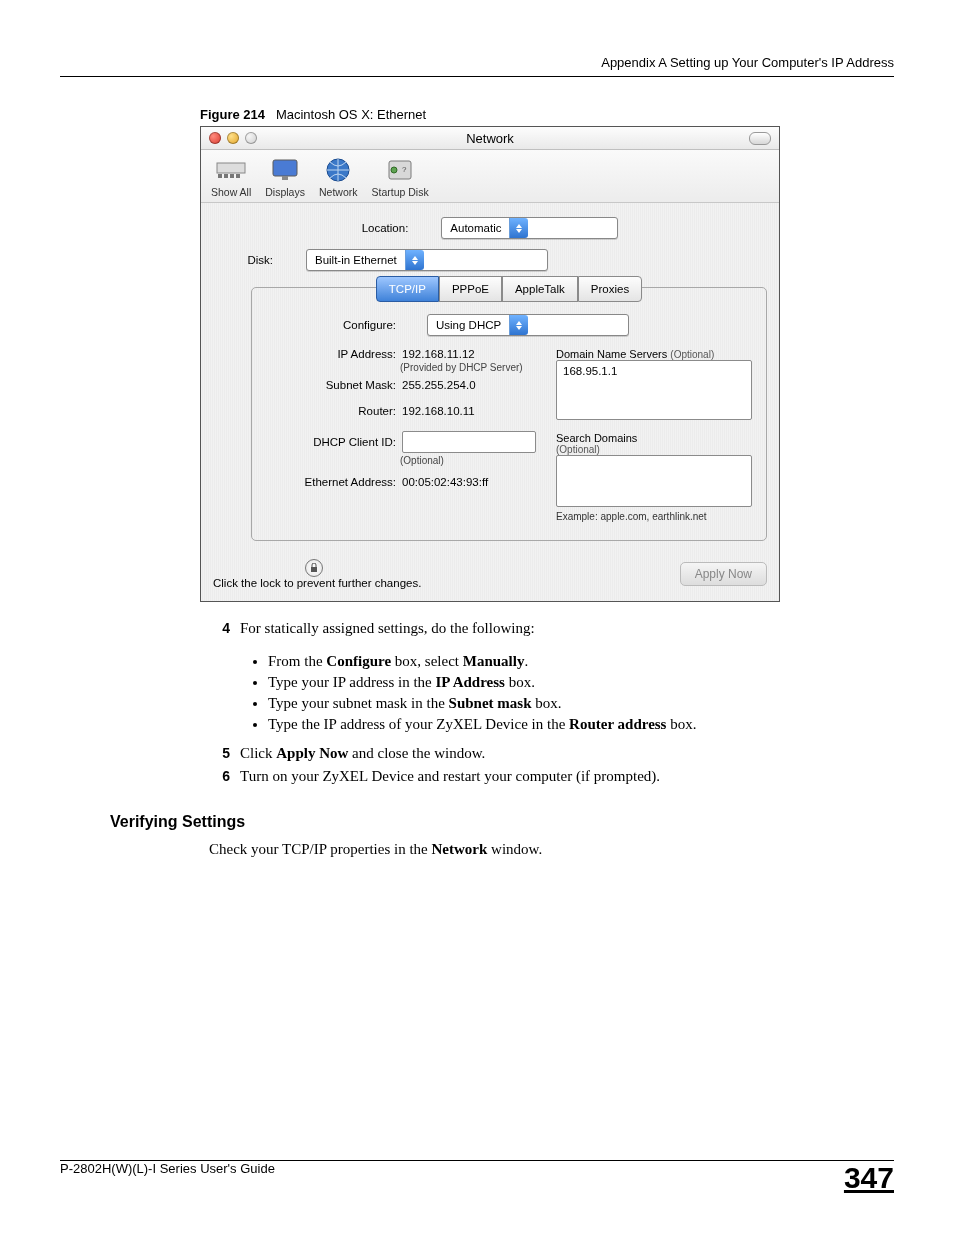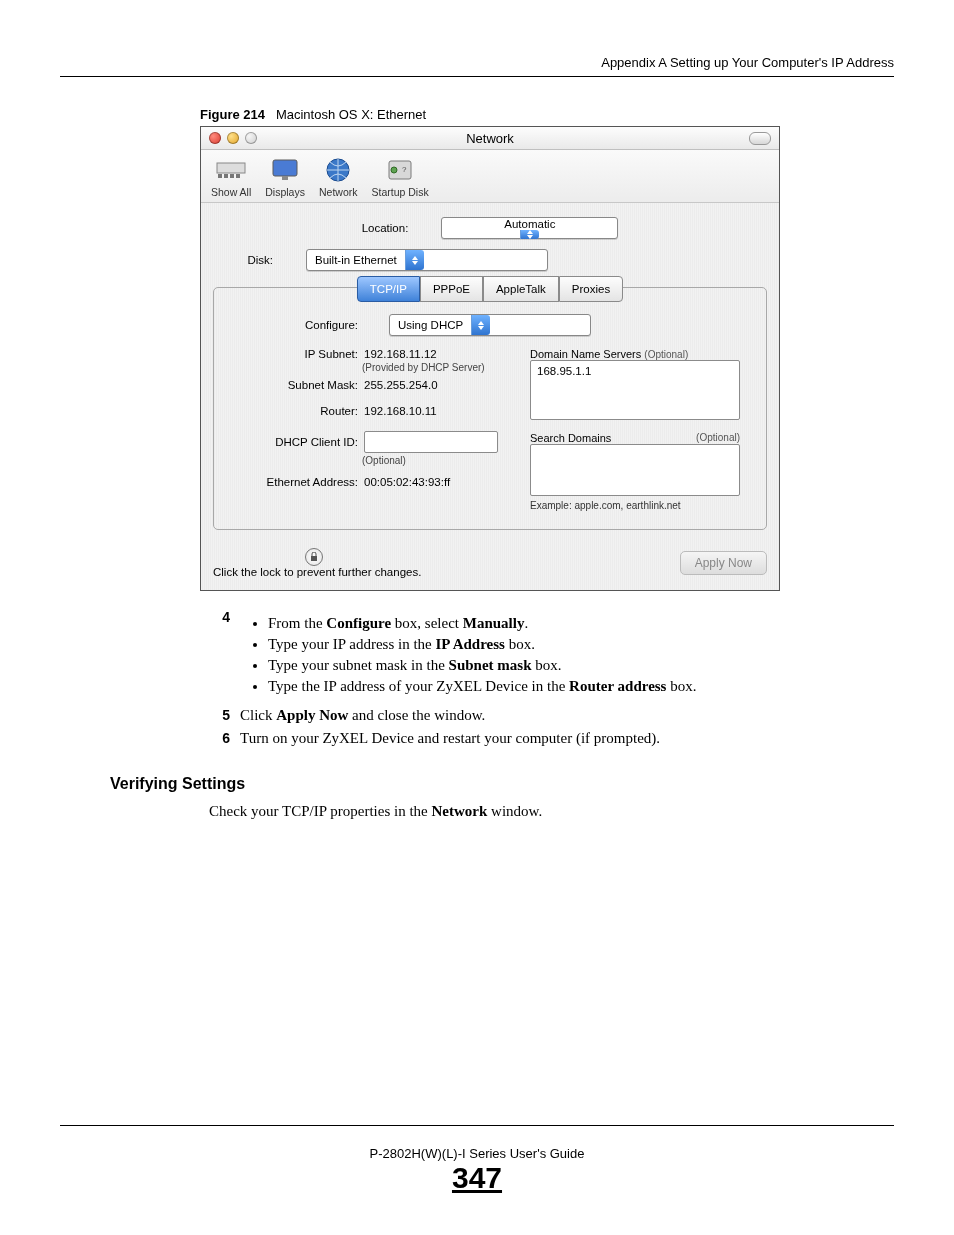--- a/index.html
+++ b/index.html
@@ -151,23 +151,24 @@
     border-top: 4px solid #fff;
   }
   .label-left {
     text-align: right;
     padding-right: 8px;
   }
 
   .tabbox {
     border: 1px solid #a8a8a8;
     border-radius: 5px;
-    padding: 20px 26px 18px 14px;
+    padding: 20px 14px 18px 14px;
     position: relative;
     margin-top: 16px;
+    margin-left: 38px;
   }
   .tabstrip {
     position: absolute;
     top: -12px; left: 0; right: 0;
     display: flex;
     justify-content: center;
     gap: 0;
   }
   .tab {
     background: linear-gradient(#fdfdfd,#e4e4e4);
@@ -244,44 +245,43 @@
     font-family: Arial, Helvetica, sans-serif;
     font-size: 14px;
     padding-right: 10px;
   }
   ol.steps > li .content {
     flex: 1;
     font-size: 15px;
   }
   ul.bullets {
     list-style: disc;
-    margin: 6px 0 6px 28px;
+    margin: 16px 0 6px 28px;
     padding: 0;
   }
   ul.bullets li { margin-bottom: 4px; }
 
   h3.verifying {
     font-family: Arial, Helvetica, sans-serif;
     font-size: 16px;
     margin: 28px 0 10px 0;
   }
   .verifying-text {
     margin-left: 90px;
     font-size: 15px;
   }
 
   .footer {
     position: absolute;
     left: 60px; right: 60px; bottom: 40px;
     border-top: 1px solid #000;
-    padding-top: 20px;
+    padding-top: 0;
     display: flex;
     justify-content: space-between;
-    align-items: center;
-    flex-direction: column;
+    align-items: flex-start;
   }
   .footer-left {
     font-family: Arial, Helvetica, sans-serif;
     font-size: 13px;
   }
   .footer-right {
     font-family: Arial, Helvetica, sans-serif;
     font-size: 30px;
     font-weight: bold;
     text-decoration: underline;
@@ -350,21 +350,21 @@
             </svg>
         </div>
         <span>Startup Disk</span>
       </div>
     </div>
 
     <div class="pinstripe">
 
       <div class="row center">
         <div class="label-left" style="width:auto;">Location:</div>
-        <div class="aqua-select" style="width:175px;flex-direction:column;">
+        <div class="aqua-select" style="width:175px;">
           <span class="sel-text">Automatic</span>
           <span class="sel-caret">
               <span class="caret-up"></span>
               <span class="caret-down"></span>
             </span>
         </div>
       </div>
 
       <div class="row" style="margin-left:10px;">
         <div class="label-left" style="width:50px;">Disk:</div>
@@ -393,21 +393,21 @@
                 <span class="caret-up"></span>
                 <span class="caret-down"></span>
               </span>
           </div>
         </div>
 
         <div style="display:flex; gap:20px; margin-top:12px;">
 
           <div style="flex:1;">
             <div style="display:flex; margin-bottom:2px;">
-              <div class="glabel" style="width:130px;">IP Subnet:</div>
+              <div class="glabel" style="width:130px;">IP Address:</div>
               <div>192.168.11.12</div>
             </div>
             <div style="margin-left:134px; font-size:10px; color:#444;">(Provided by DHCP Server)</div>
 
             <div style="display:flex; margin-top:6px;">
               <div class="glabel" style="width:130px;">Subnet Mask:</div>
               <div>255.255.254.0</div>
             </div>
 
             <div style="display:flex; margin-top:14px;">
@@ -427,21 +427,21 @@
             </div>
           </div>
 
           <div style="width:210px;">
             <div class="section-head">
               <span>Domain Name Servers</span>
               <span class="opt">(Optional)</span>
             </div>
             <div class="white-input">168.95.1.1</div>
 
-            <div class="section-head" style="margin-top:12px; display:flex; justify-content:space-between;">
+            <div class="section-head" style="margin-top:12px; display:flex; justify-content:space-between;flex-direction:column;">
               <span>Search Domains</span>
               <span class="opt">(Optional)</span>
             </div>
             <div class="white-input" style="min-height:42px;"></div>
             <div class="example">Example: apple.com, earthlink.net</div>
           </div>
         </div>
       </div>
 
       <div class="bottom-row">
@@ -458,20 +458,21 @@
       </div>
 
     </div>
   </div>
 
   <div class="body-text">
     <ol class="steps">
       <li>
         <div class="num">4</div>
         <div class="content">
+          <span>For statically assigned settings, do the following:</span>
           <ul class="bullets">
             <li><span>From the </span><b>Configure</b><span> box, select </span><b>Manually</b><span>.</span></li>
             <li><span>Type your IP address in the </span><b>IP Address</b><span> box.</span></li>
             <li><span>Type your subnet mask in the </span><b>Subnet mask</b><span> box.</span></li>
             <li><span>Type the IP address of your ZyXEL Device in the </span><b>Router address</b><span> box.</span></li>
           </ul>
         </div>
       </li>
       <li>
         <div class="num">5</div>

